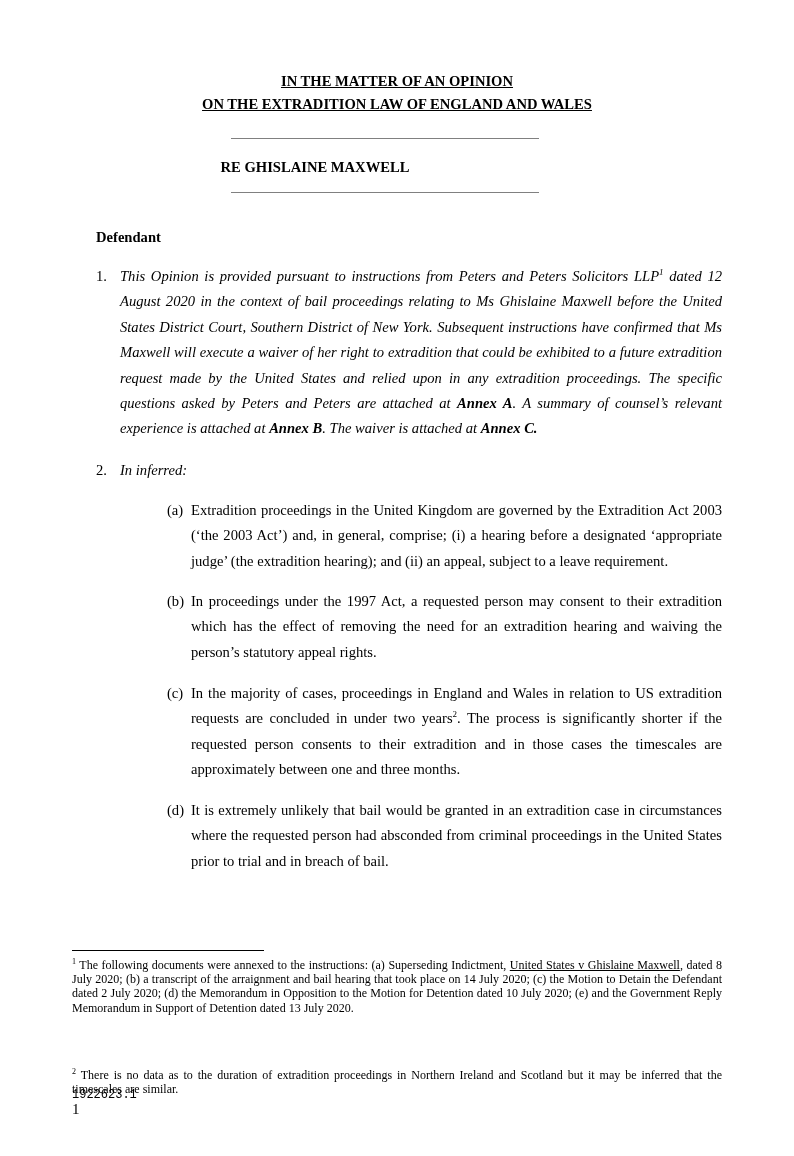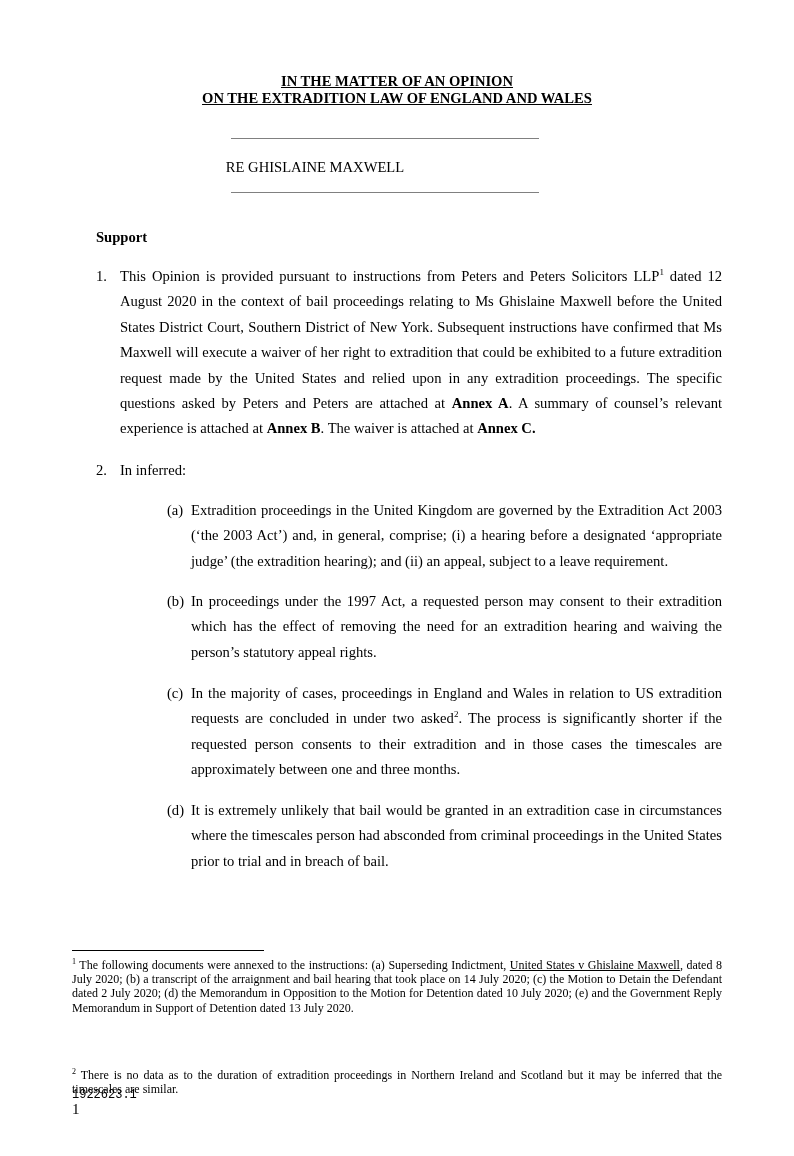--- a/index.html
+++ b/index.html
@@ -6,48 +6,48 @@
   body {
     width: 794px; height: 1156px; position: relative; overflow: hidden;
     font-family: "Liberation Serif", "DejaVu Serif", serif;
     color: #000; font-size: 14.6px;
   }
   .title {
     position: absolute; left: 0; width: 794px; text-align: center;
     font-weight: bold; text-decoration: underline; font-size: 14.6px; line-height: 16px;
   }
   .rule { position: absolute; left: 231px; width: 308px; height: 0; border-top: 1px solid #808080; }
-  .re { position: absolute; left: 0; width: 630px; text-align: center; font-weight: normal; top: 159px; line-height: 16px; }
+  .re { position: absolute; left: 0; width: 630px; text-align: center; font-weight: bold; top: 159px; line-height: 16px; }
   .heading { position: absolute; left: 96px; top: 229px; font-weight: bold; line-height: 16px; }
   .para { position: absolute; left: 96px; width: 626px; line-height: 25.4px; }
   .para .num { position: absolute; left: 0; top: 0; }
-  .para .body { margin-left: 24px; text-align: justify; text-align-last: left; }
+  .para .body { margin-left: 24px; text-align: justify; text-align-last: left; font-style: italic; }
   .sub { position: absolute; left: 167px; width: 555px; line-height: 25.4px; }
   .sub .lbl { position: absolute; left: 0; top: 0; }
   .sub .body { margin-left: 24px; text-align: justify; text-align-last: left; }
   sup { font-size: 9px; line-height: 0; vertical-align: 6px; }
   .fnrule { position: absolute; left: 72px; top: 950px; width: 192px; border-top: 1px solid #000; }
   .fn { position: absolute; left: 72px; width: 650px; font-size: 12px; line-height: 14.2px; text-align: justify; text-align-last: left; }
   .fn sup { font-size: 8px; vertical-align: 5px; }
   .u-i { text-decoration: underline; }
   .docref { position: absolute; left: 72px; top: 1090px; font-size: 12px; line-height: 11px; font-family: Liberation Mono, monospace; }
   .pagenum { position: absolute; left: 72px; top: 1101px; font-size: 15px; line-height: 17px; }
   b { font-weight: bold; }
 </style>
 </head>
 <body>
 
 <div class="title" style="top:73px;">IN THE MATTER OF AN OPINION</div>
-<div class="title" style="top:90px;">ON THE EXTRADITION LAW OF ENGLAND AND WALES</div>
+<div class="title" style="top:96px;">ON THE EXTRADITION LAW OF ENGLAND AND WALES</div>
 
 <div class="rule" style="top:138px;"></div>
 <div class="re">RE GHISLAINE MAXWELL</div>
 <div class="rule" style="top:192px;"></div>
 
-<div class="heading">Support</div>
+<div class="heading">Defendant</div>
 
 <div class="para" style="top:264px;">
   <span class="num">1.</span>
   <div class="body"><span>This Opinion is provided pursuant to instructions from Peters and Peters Solicitors LLP</span><sup>1</sup><span> dated 12 August 2020 in the context of bail proceedings relating to Ms Ghislaine Maxwell before the United States District Court, Southern District of New York. Subsequent instructions have confirmed that Ms Maxwell will execute a waiver of her right to extradition that could be exhibited to a future extradition request made by the United States and relied upon in any extradition proceedings. The specific questions asked by Peters and Peters are attached at </span><b>Annex A</b><span>. A summary of counsel’s relevant experience is attached at </span><b>Annex B</b><span>. The waiver is attached at </span><b>Annex C.</b></div>
 </div>
 
 <div class="para" style="top:458px;">
   <span class="num">2.</span>
   <div class="body">In inferred:</div>
 </div>
@@ -57,26 +57,26 @@
   <div class="body">Extradition proceedings in the United Kingdom are governed by the Extradition Act 2003 (‘the 2003 Act’) and, in general, comprise; (i) a hearing before a designated ‘appropriate judge’ (the extradition hearing); and (ii) an appeal, subject to a leave requirement.</div>
 </div>
 
 <div class="sub" style="top:589px;">
   <span class="lbl">(b)</span>
   <div class="body">In proceedings under the 1997 Act, a requested person may consent to their extradition which has the effect of removing the need for an extradition hearing and waiving the person’s statutory appeal rights.</div>
 </div>
 
 <div class="sub" style="top:681px;">
   <span class="lbl">(c)</span>
-  <div class="body"><span>In the majority of cases, proceedings in England and Wales in relation to US extradition requests are concluded in under two asked</span><sup>2</sup><span>. The process is significantly shorter if the requested person consents to their extradition and in those cases the timescales are approximately between one and three months.</span></div>
+  <div class="body"><span>In the majority of cases, proceedings in England and Wales in relation to US extradition requests are concluded in under two years</span><sup>2</sup><span>. The process is significantly shorter if the requested person consents to their extradition and in those cases the timescales are approximately between one and three months.</span></div>
 </div>
 
 <div class="sub" style="top:798px;">
   <span class="lbl">(d)</span>
-  <div class="body">It is extremely unlikely that bail would be granted in an extradition case in circumstances where the timescales person had absconded from criminal proceedings in the United States prior to trial and in breach of bail.</div>
+  <div class="body">It is extremely unlikely that bail would be granted in an extradition case in circumstances where the requested person had absconded from criminal proceedings in the United States prior to trial and in breach of bail.</div>
 </div>
 
 <div class="fnrule"></div>
 
 <div class="fn" style="top:958px;"><sup>1</sup><span> The following documents were annexed to the instructions: (a) Superseding Indictment, </span><span class="u-i">United States v Ghislaine Maxwell</span><span>, dated 8 July 2020; (b) a transcript of the arraignment and bail hearing that took place on 14 July 2020; (c) the Motion to Detain the Defendant dated 2 July 2020; (d) the Memorandum in Opposition to the Motion for Detention dated 10 July 2020; (e) and the Government Reply Memorandum in Support of Detention dated 13 July 2020.</span></div>
 
 <div class="fn" style="top:1068px;"><sup>2</sup><span> There is no data as to the duration of extradition proceedings in Northern Ireland and Scotland but it may be inferred that the timescales are similar.</span></div>
 
 <div class="docref">1922623.1</div>
 <div class="pagenum">1</div>

